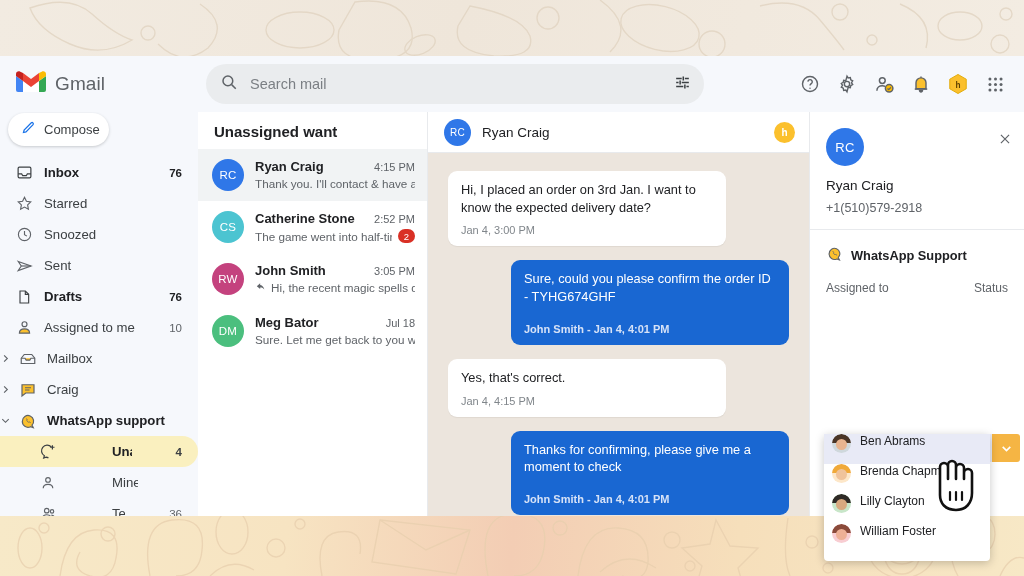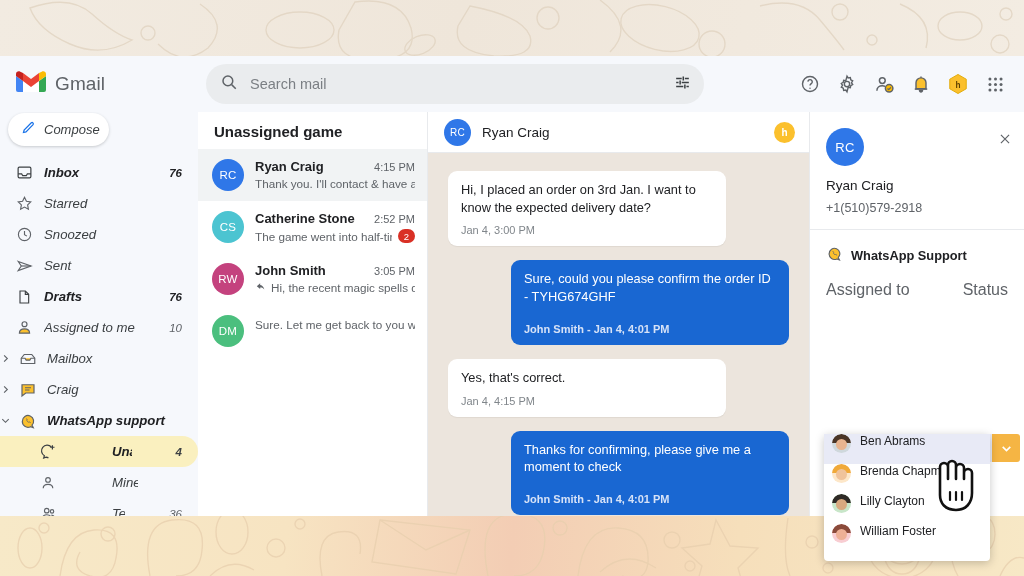--- a/index.html
+++ b/index.html
@@ -47,21 +47,21 @@
     font-family: inherit; font-size: 14.5px; color: #3c4043;
   }
   .searchbar input::placeholder { color: #7b7f84; }
   .topbar-icons { margin-left: auto; display: flex; align-items: center; gap: 15px; padding-right: 4px; }
   .ticon { width: 22px; height: 22px; display: flex; align-items: center; justify-content: center; cursor: pointer; }
 
   
   .body-row { flex: 1 1 auto; display: flex; min-height: 0; }
 
   
-  .sidebar { width: 198px; flex: 0 0 198px; background: #f6f8fc; padding-top: 1px; overflow: hidden; font-style: italic; }
+  .sidebar { width: 198px; flex: 0 0 198px; background: #f6f8fc; padding-top: 1px; overflow: hidden; }
   .compose {
     margin: 0 0 11px 8px; width: 101px; height: 33px; border-radius: 17px;
     background: #fff; box-shadow: 0 1px 3px rgba(60,64,67,.25);
     display: flex; align-items: center; gap: 8px; padding-left: 13px; cursor: pointer;
   }
   .compose-label { font-size: 13px; color: #3c4043; }
   .nav-item {
     height: 31px; display: flex; align-items: center; border-radius: 0 16px 16px 0;
     padding-left: 16px; cursor: pointer; color: #3c4043; font-size: 13.2px; gap: 0;
   }
@@ -137,21 +137,21 @@
   .details { width: 215px; flex: 0 0 215px; background: #fff; border-left: 1px solid #e8eaed;
              position: relative; }
   .d-top { padding: 16px 14px 14px 16px; border-bottom: 1px solid #e8eaed; position: relative; }
   .d-top .av { width: 38px; height: 38px; flex: 0 0 38px; font-size: 13px; }
   .d-close { position: absolute; right: 12px; top: 20px; cursor: pointer; }
   .d-name { font-size: 13.5px; color: #202124; margin-top: 12px; }
   .d-phone { font-size: 12.5px; color: #5f6368; margin-top: 8px; }
   .d-sect { padding: 15px 16px 0 16px; }
   .d-sect-title { display: flex; align-items: center; gap: 8px; font-size: 12.8px;
                   font-weight: bold; color: #202124; }
-  .d-cols { display: flex; margin-top: 16px; font-size: 16px; color: #5f6368; justify-content: flex-end; }
+  .d-cols { display: flex; margin-top: 16px; font-size: 12px; color: #5f6368; justify-content: flex-end; }
   .d-cols .c1 { flex: 1 1 auto; }
   .assign-row { position: absolute; left: 14px; top: 322px; width: 196px; display: flex; }
   .assign-sel {
     flex: 1 1 auto; height: 28px; background: #e8eaf6; border-radius: 3px 0 0 3px;
     display: flex; align-items: center; gap: 8px; padding-left: 8px;
   }
   .assign-caret {
     width: 28px; flex: 0 0 28px; background: #f5b544; border-radius: 0 3px 3px 0;
     display: flex; align-items: center; justify-content: center; cursor: pointer;
   }
@@ -473,21 +473,21 @@
             <circle cx="17" cy="9" r="2.4"></circle>
               <path d="M16 14.3c2.6.2 4.5 1.8 4.5 4.7"></path>
           </svg>
         </span>
         <span class="ni-label">Team</span>
         <span class="ni-count">36</span>
       </div>
     </div>
 
     <div class="chatlist">
-      <div class="cl-title">Unassigned game</div>
+      <div class="cl-title">Unassigned want</div>
 
       <div class="cl-row selected">
         <div class="av" style="background:#2f77e8">RC</div>
         <div class="cl-main">
           <div class="cl-line1">
             <span class="cl-name">Ryan Craig</span>
             <span class="cl-time">4:15 PM</span>
           </div>
           <div class="cl-line2">
             <span class="cl-prev">Thank you. I'll contact &amp; have a...</span>
@@ -525,20 +525,24 @@
               </span>
               <span>Hi, the recent magic spells don't s...</span>
             </span>
           </div>
         </div>
       </div>
 
       <div class="cl-row">
         <div class="av" style="background:#4bbf7e">DM</div>
         <div class="cl-main">
+          <div class="cl-line1">
+            <span class="cl-name">Meg Bator</span>
+            <span class="cl-time">Jul 18</span>
+          </div>
           <div class="cl-line2">
             <span class="cl-prev">Sure. Let me get back to you with...</span>
           </div>
         </div>
       </div>
     </div>
 
     <div class="convo">
       <div class="convo-head">
         <div class="av" style="background:#2f77e8">RC</div>

